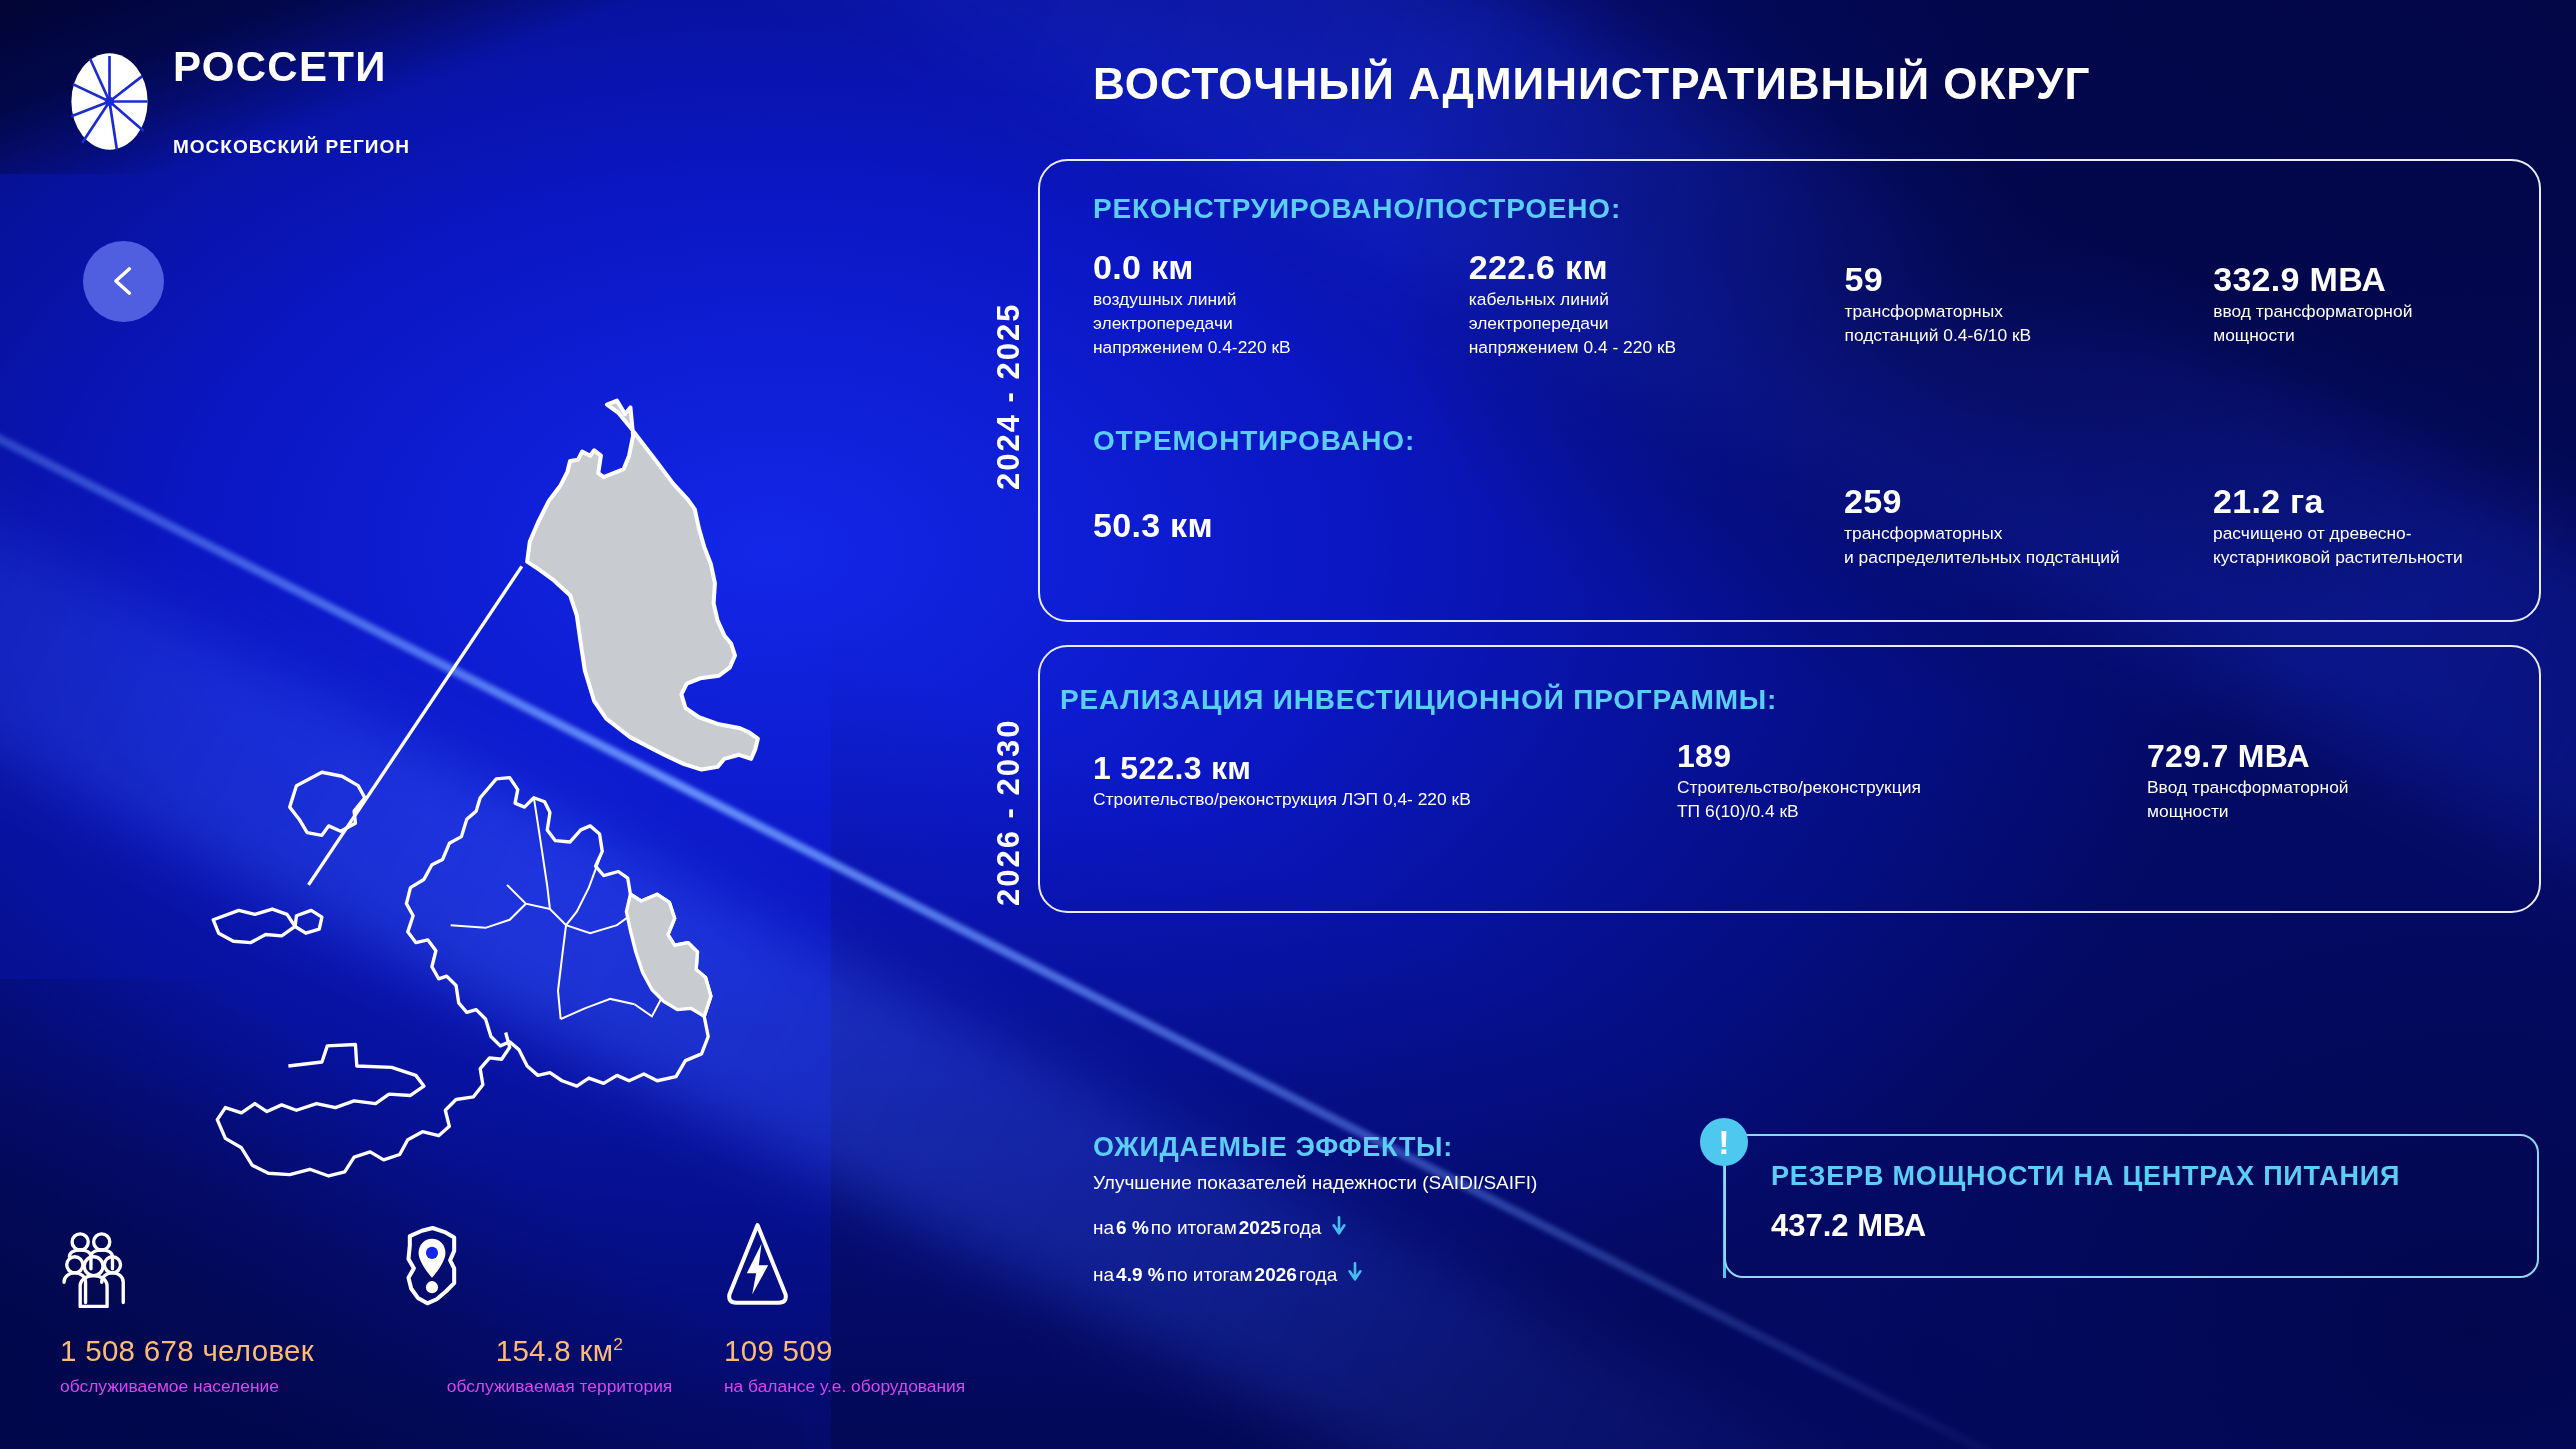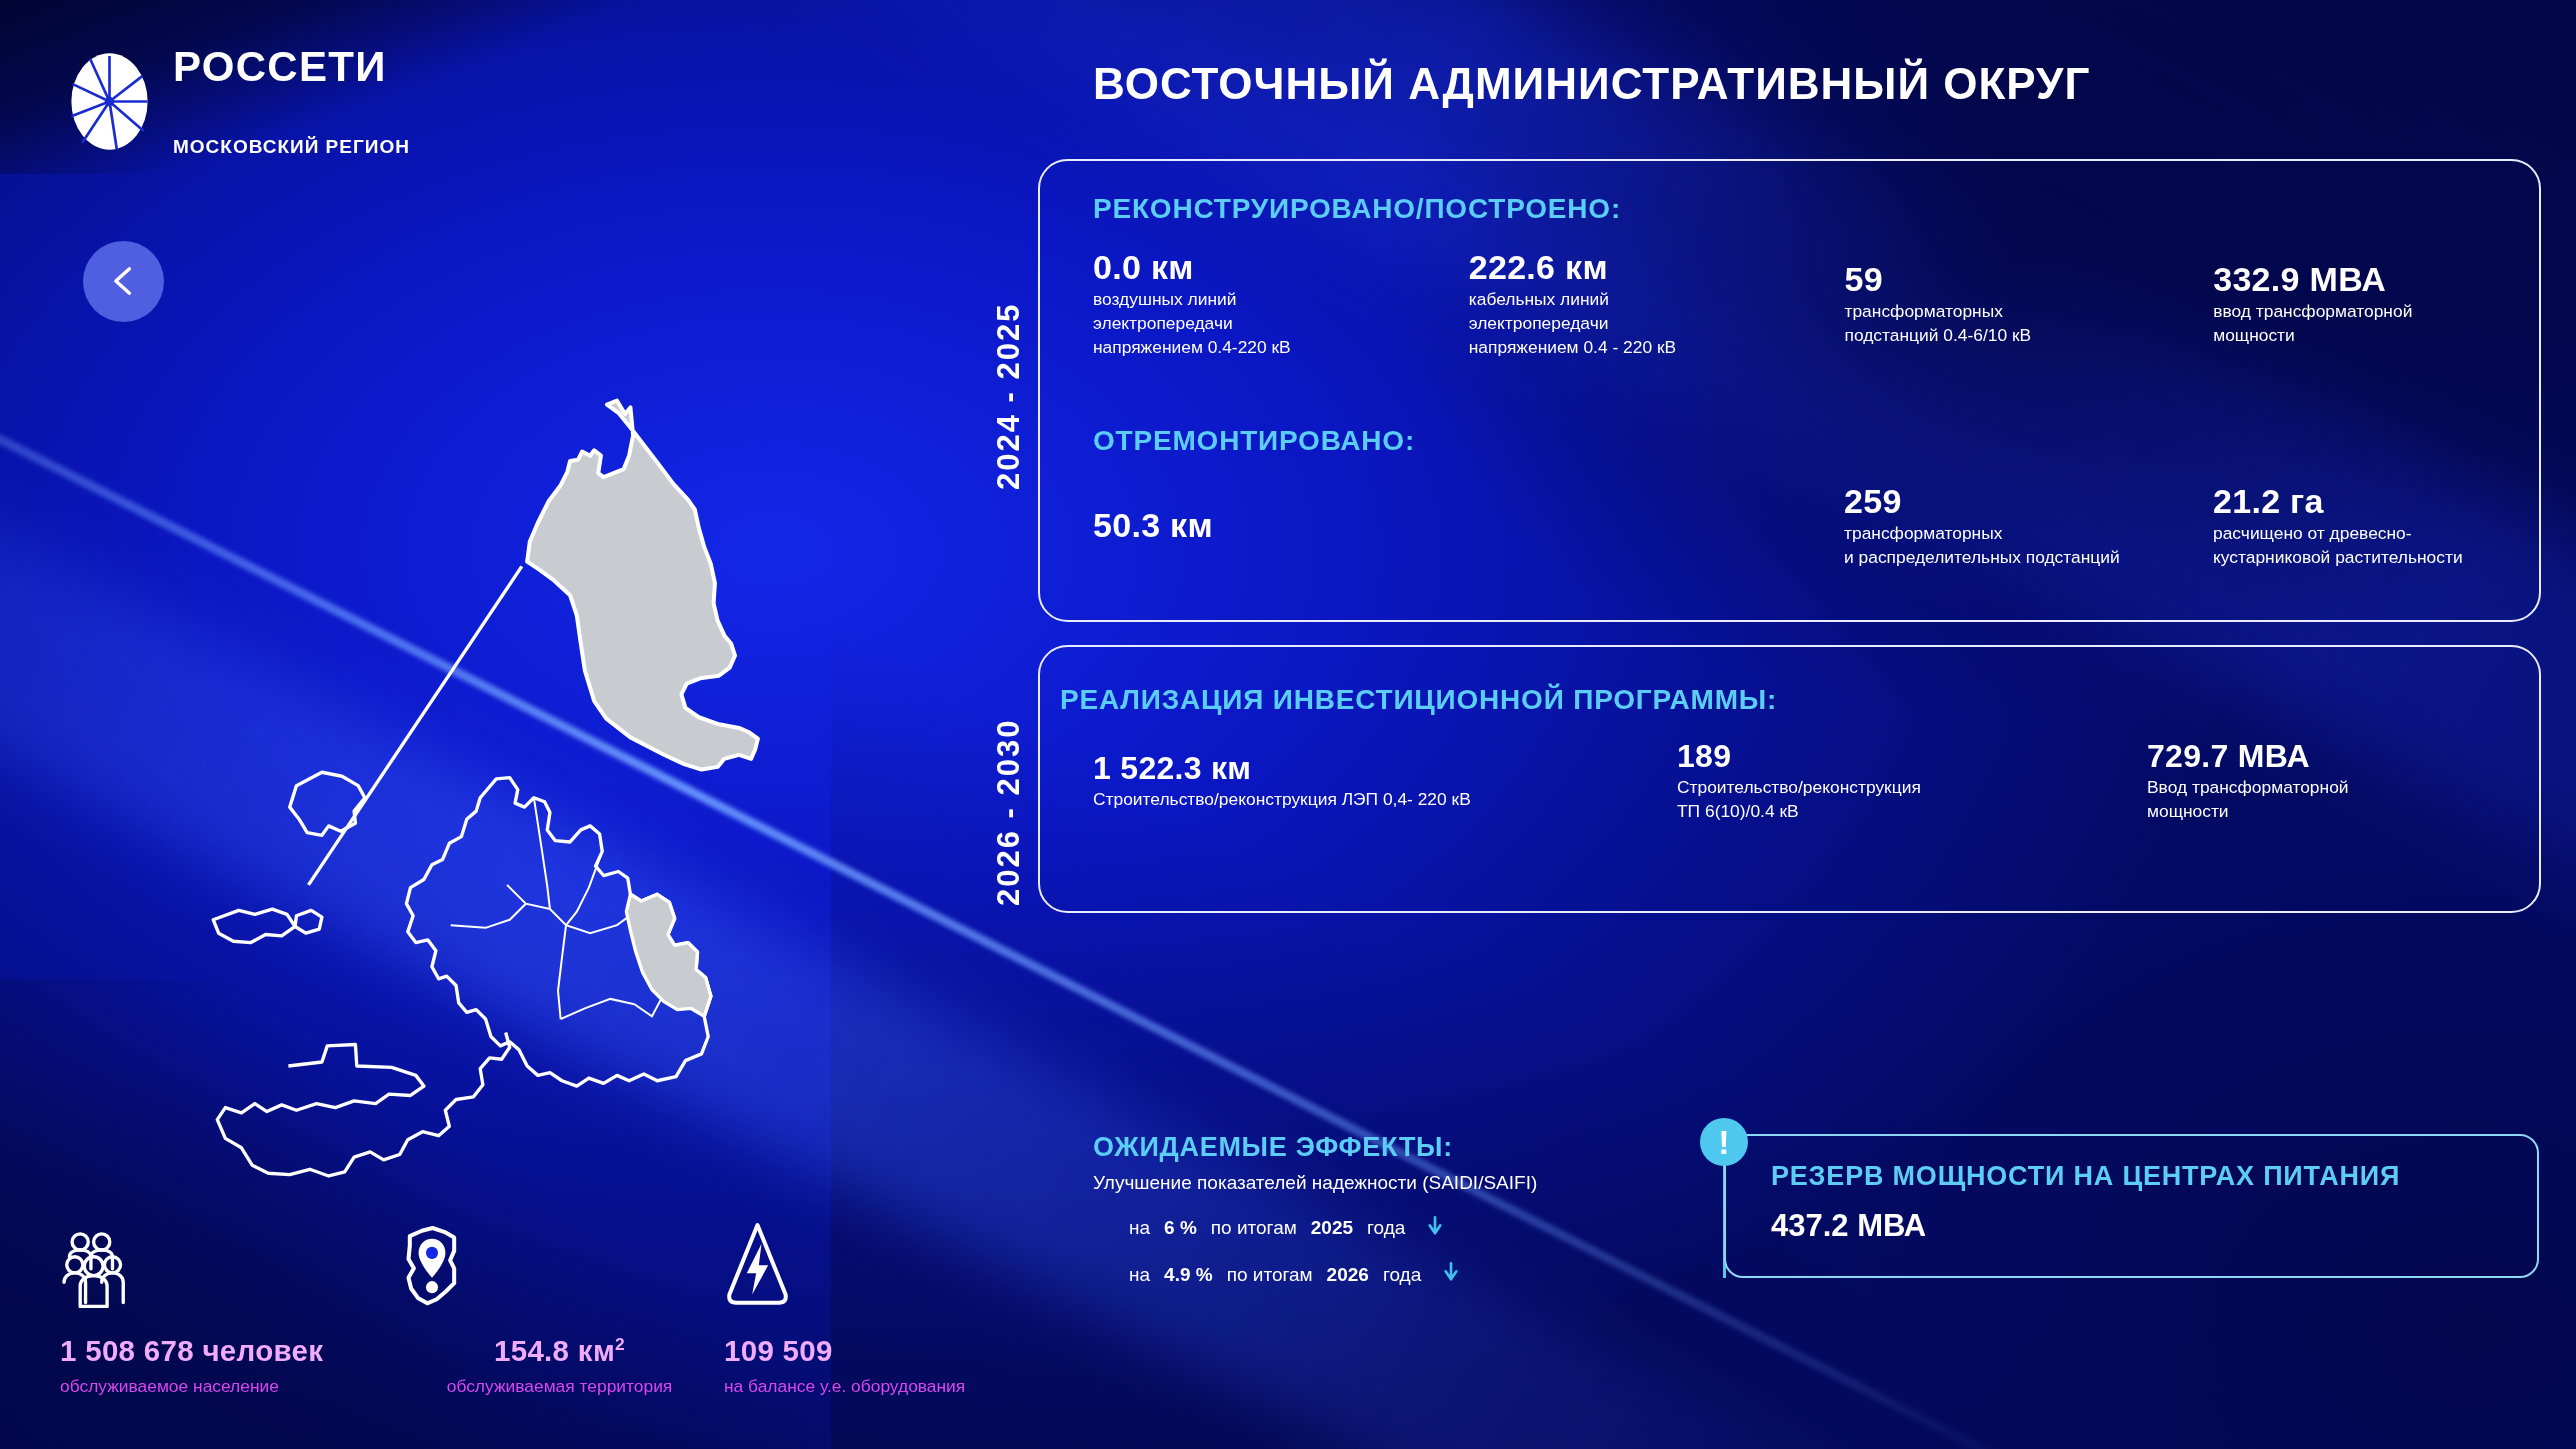--- a/index.html
+++ b/index.html
@@ -125,21 +125,21 @@
   #c2-row1{ left:1093px; top:738px; width:1422px; }
   #c2-row1 .stat-col:nth-child(1){ width:584px; }
   #c2-row1 .stat-col:nth-child(2){ width:470px; }
   #c2-row1 .stat-col:nth-child(3){ width:302px; }
   .stat-value-sm{ font-size:32px; }
 
   
   #effects{ position:absolute; left:1093px; top:1132px; width:604px; }
   #effects-heading{ color:#5ccdf5; font-size:27px; font-weight:bold; letter-spacing:0.7px; }
   #effects-sub{ color:#fff; font-size:19px; margin-top:9.4px; }
-  .effect-line{ color:#fff; font-size:19px; margin-top:21.5px; display:flex; align-items:center; gap:14px;margin-left:36px; }
+  .effect-line{ color:#fff; font-size:19px; margin-top:21.5px; display:flex; align-items:center; gap:2px; }
   .effect-line b{ font-weight:bold; }
   .arrow-down{ color:#44bdf0; font-size:20px; margin-left:8px; font-weight:bold; }
 
   
   #reserve-card{
     position:absolute; left:1724px; top:1134px; width:815px; height:144px;
     border:2px solid #8fd8f5; border-radius:19px;
   }
   #reserve-badge{
     position:absolute; left:1700px; top:1118px; width:48px; height:48px;
@@ -149,21 +149,21 @@
   #reserve-stem{ position:absolute; left:1723px; top:1164px; width:2.7px; height:114px; background:#4fc8ef; }
   #reserve-title{ position:absolute; left:1771px; top:1161px; color:#5ccdf5; font-size:27px; font-weight:bold; letter-spacing:0.8px; }
   #reserve-value{ position:absolute; left:1771px; top:1208px; color:#fff; font-size:31px; font-weight:bold; }
 
   
   #bottom-stats{ position:absolute; left:60px; top:1201px; width:1006px; display:flex; }
   .bstat{ }
   .bstat:nth-child(1){ width:335px; }
   .bstat:nth-child(2){ width:329px;text-align:center; }
   .bstat-icon{ height:107px; display:flex; align-items:flex-end; }
-  .bstat-value{ color:#f0abfc; font-size:29.5px; font-weight:bold; margin-top:25.5px; letter-spacing:0.3px; }
+  .bstat-value{ color:#fdba74; font-size:29.5px; font-weight:normal; margin-top:25.5px; letter-spacing:0.3px; }
   .bstat-value sup{ font-size:17.4px; vertical-align:super; }
   .bstat-label{ color:#d946ef; font-size:17.4px; margin-top:8px; }
 </style>
 </head>
 <body>
 
 <div id="bg">
   <div class="bg-base"></div>
   <div class="dark-wedge"></div>
   <div class="dark-wedge2"></div>

